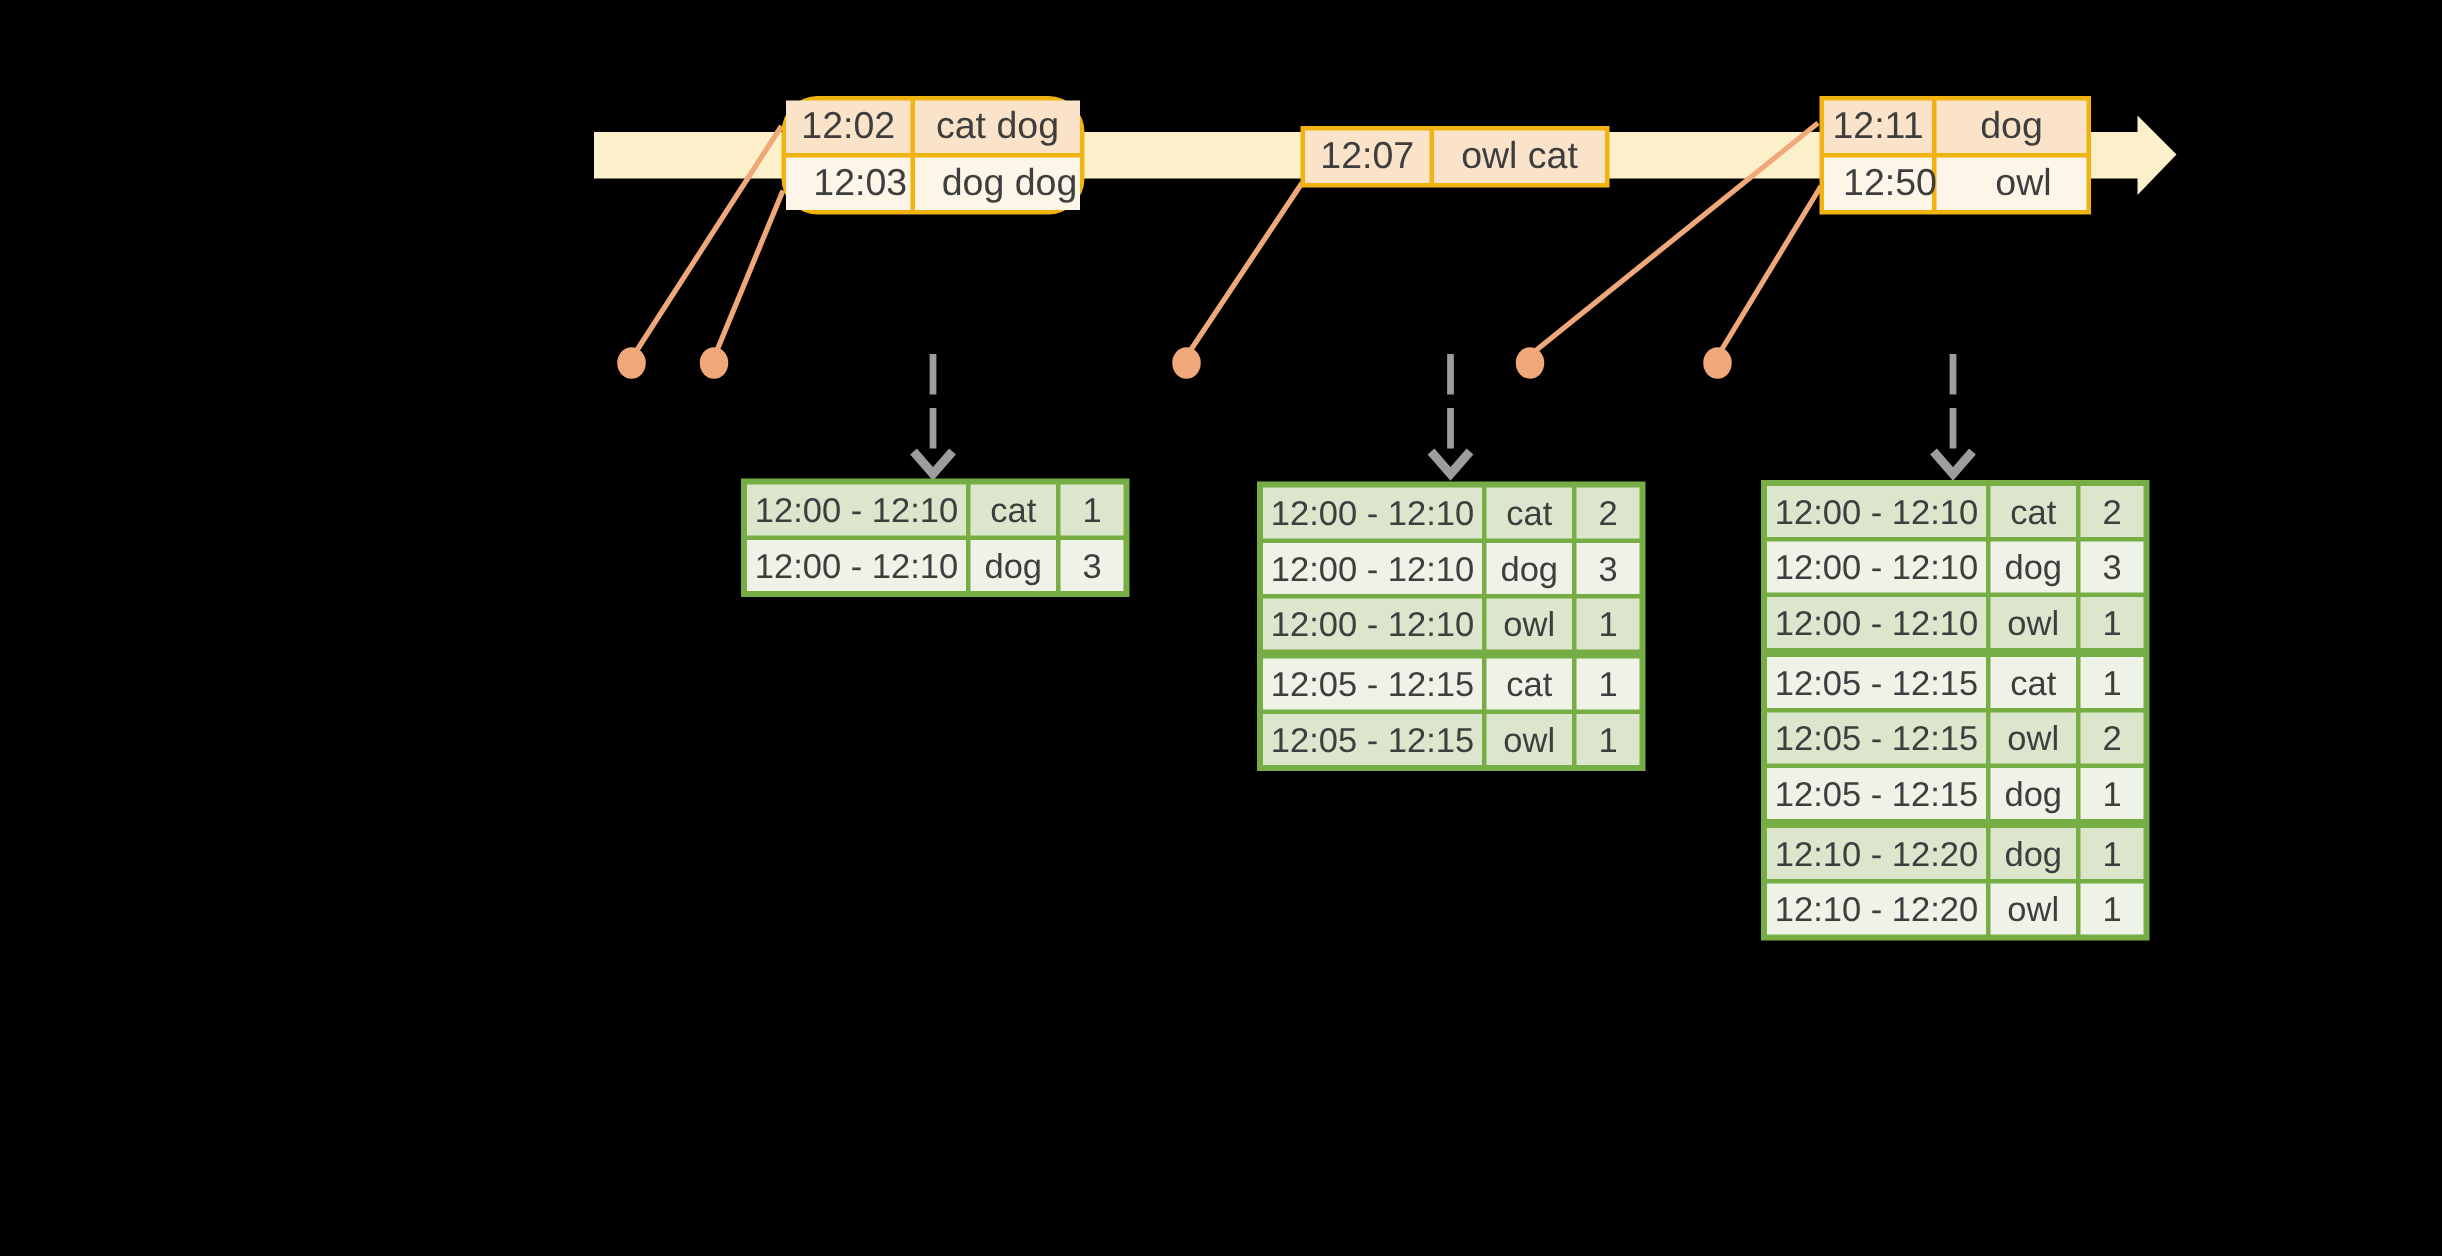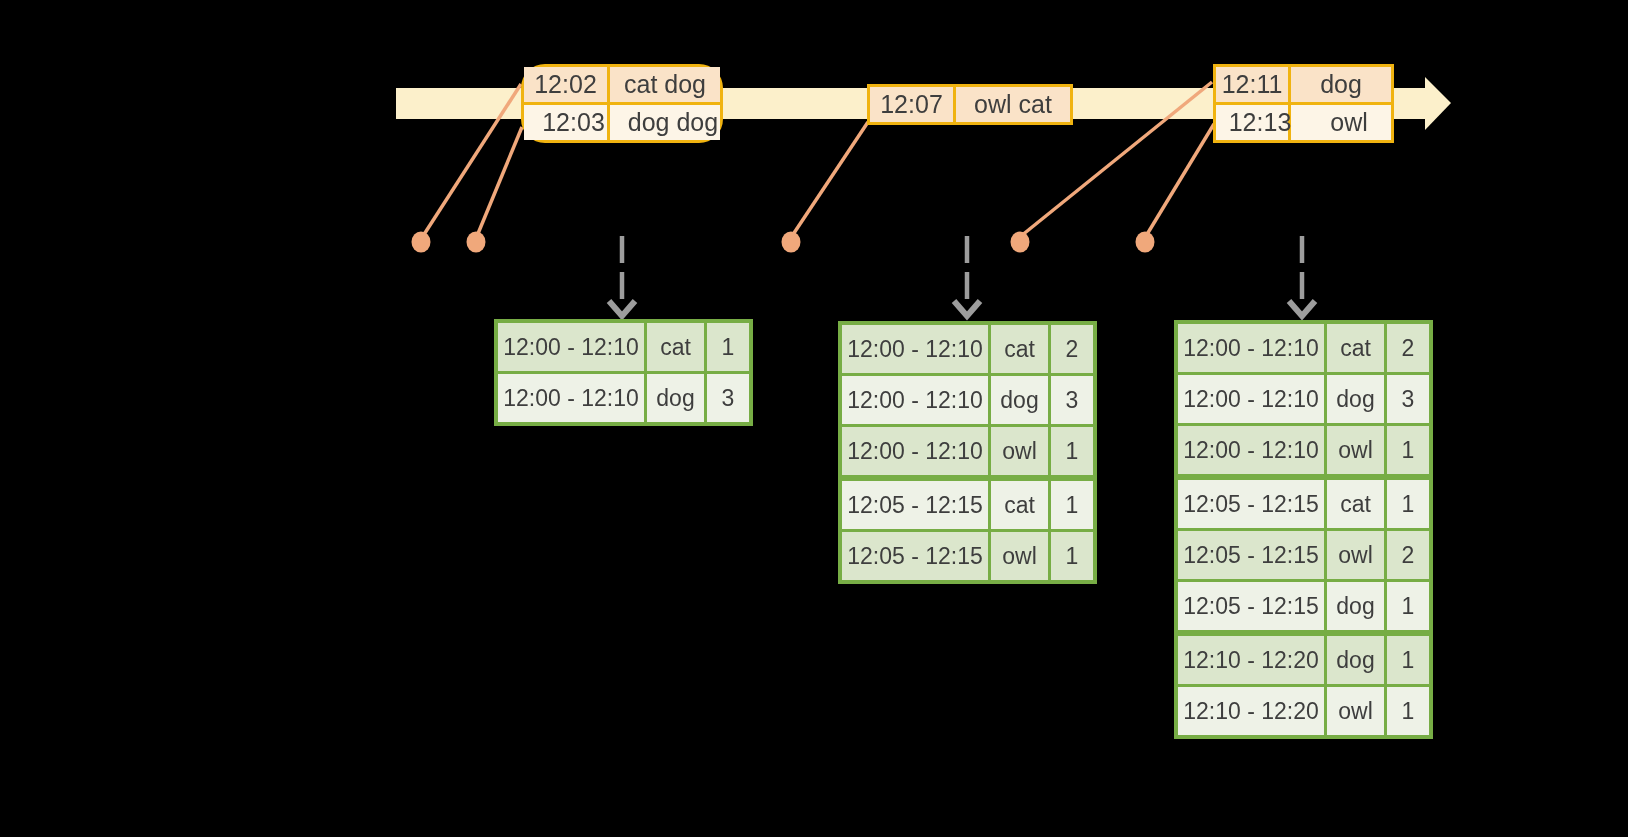--- a/index.html
+++ b/index.html
@@ -14,21 +14,21 @@
   .erow.peach .ecell{background:var(--event_row_peach);}
   .erow.cream .ecell{background:var(--event_row_cream);padding-left:16px;}
   .t1 .erow{grid-template-columns:83px 110px;}
   .t2 .erow{grid-template-columns:83px 114px;}
   .t3 .erow{grid-template-columns:72px 100px;}
 
   
   .gtable{position:absolute;background:var(--result_border);padding:4px;display:flex;flex-direction:column;gap:3px;z-index:2;}
   .grow{display:grid;grid-template-columns:146px 57px 42px;gap:3px;}
   .grow.group-start{margin-top:3px;}
-  .gcell{height:48px;display:flex;align-items:center;justify-content:center;font-size:23px;color:var(--text);}
+  .gcell{height:34px;display:flex;align-items:center;justify-content:center;font-size:23px;color:var(--text);}
   .grow.dark .gcell{background:var(--result_row_dark);}
   .grow.light .gcell{background:var(--result_row_light);}
 </style>
 </head>
 <body>
 
 <div id="stage">
 
   <svg width="1628" height="837" viewBox="0 0 1628 837">
 
@@ -86,21 +86,21 @@
       <div class="ecell">owl cat</div>
     </div>
   </div>
 
   <div class="etable t3" style="left:1213px;top:64px;">
     <div class="erow peach">
       <div class="ecell">12:11</div>
       <div class="ecell">dog</div>
     </div>
     <div class="erow cream">
-      <div class="ecell">12:13</div>
+      <div class="ecell">12:50</div>
       <div class="ecell">owl</div>
     </div>
   </div>
 
   <div class="gtable" style="left:494px;top:319px;">
     <div class="grow dark">
       <div class="gcell">12:00 - 12:10</div>
       <div class="gcell">cat</div>
       <div class="gcell">1</div>
     </div>

